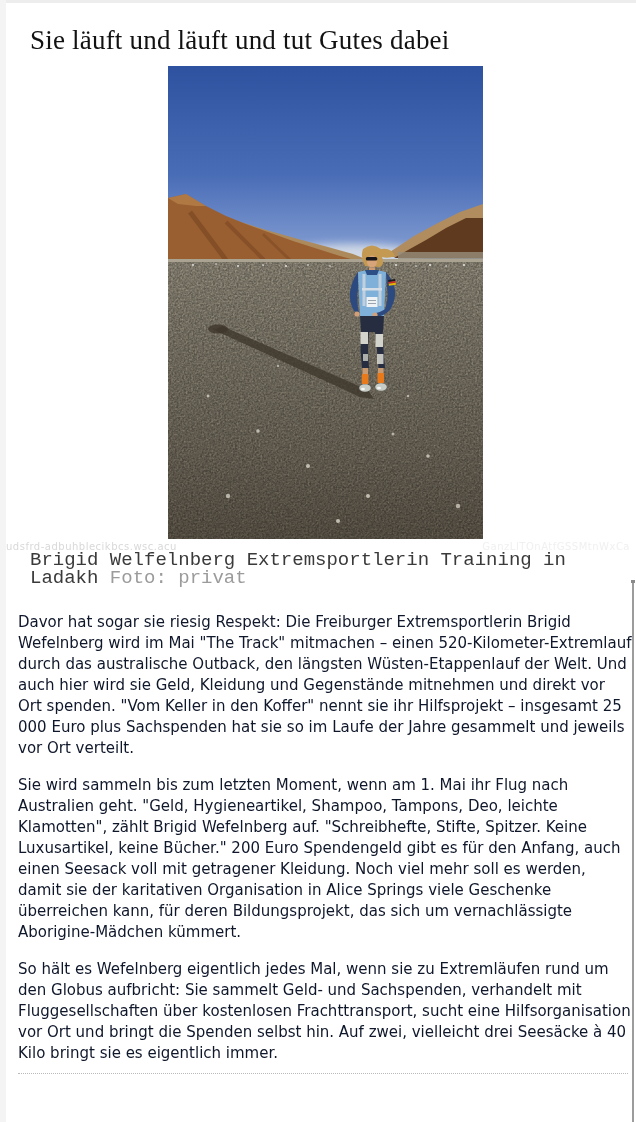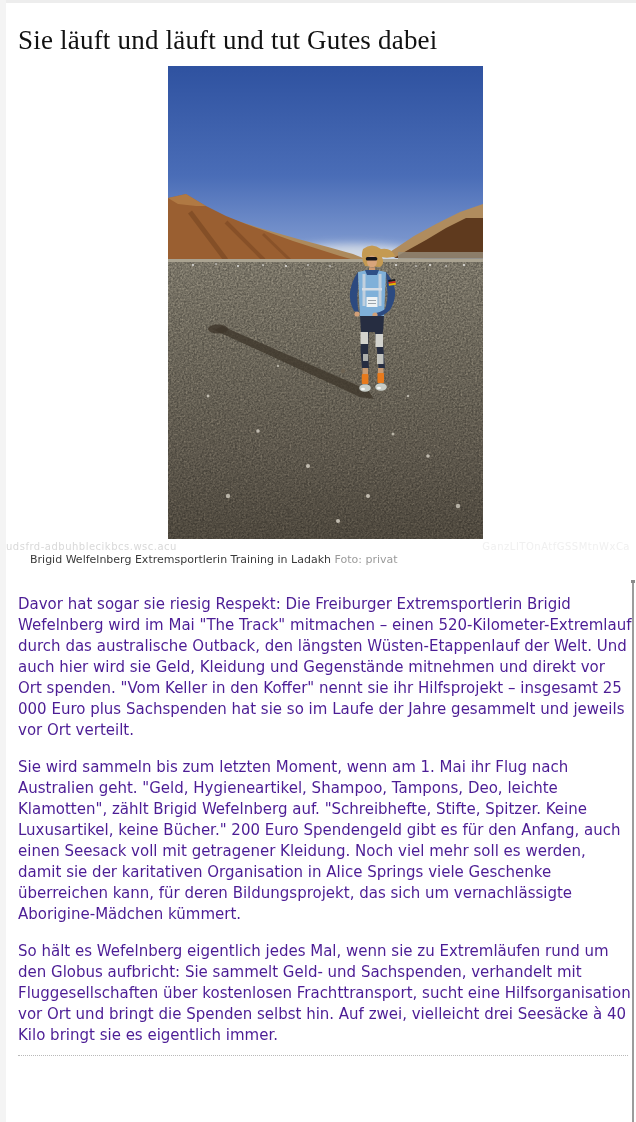--- a/index.html
+++ b/index.html
@@ -16,39 +16,39 @@
     position:absolute; left:0; top:541px; width:636px; z-index:5;
     display:flex; justify-content:space-between; padding:0 6px; box-sizing:border-box;
     font-size:10px; letter-spacing:.5px; color:#d2d2d2; opacity:.85;
     white-space:nowrap; overflow:hidden; pointer-events:none;
   }
   .watermark-row .wm-right { color:rgba(235,235,235,.9);margin-left:26px; }
 
   .content { position:absolute; left:18px; top:0; width:614px; }
 
   h1.headline {
-    margin:24px 0 0; font-family:"Liberation Serif","DejaVu Serif",serif;
+    margin:24px 12px 0; font-family:"Liberation Serif","DejaVu Serif",serif;
     font-weight:400; font-size:27px; line-height:32px; color:#121212; letter-spacing:.2px;
   }
   h2.subhead {
     margin:8px 0 0; font-size:16px; line-height:23px; font-weight:700;
     color:#161616; max-width:600px;
   }
 
   figure.photo-figure { margin:10px 0 0; }
   .photo-box { width:315px; height:473px; margin:0 auto; display:block; position:relative; }
   .photo-box svg { display:block; }
 
   figcaption.photo-caption {
-    margin:12px 0 0 12px; font-size:11px; line-height:18px; color:#3a3a3a;
+    margin:12px 0 0 12px; font-size:19px; line-height:18px; color:#3a3a3a;font-family:Liberation Mono, monospace;
   }
   .photo-credit { color:#9b9b9b; }
 
   p.body-par {
-    margin:16px 0 0; font-size:15px; line-height:21px; color:#4c1d95;
+    margin:16px 0 0; font-size:15px; line-height:21px; color:#0f172a;
     text-align:left;
   }
   p.body-par.first { margin-top:25px; }
 
   hr.dotted-divider {
     border:none; border-top:1px dotted #b9b9b9; margin:9px 0 0; width:610px;
   }
 </style>
 </head>
 <body>

